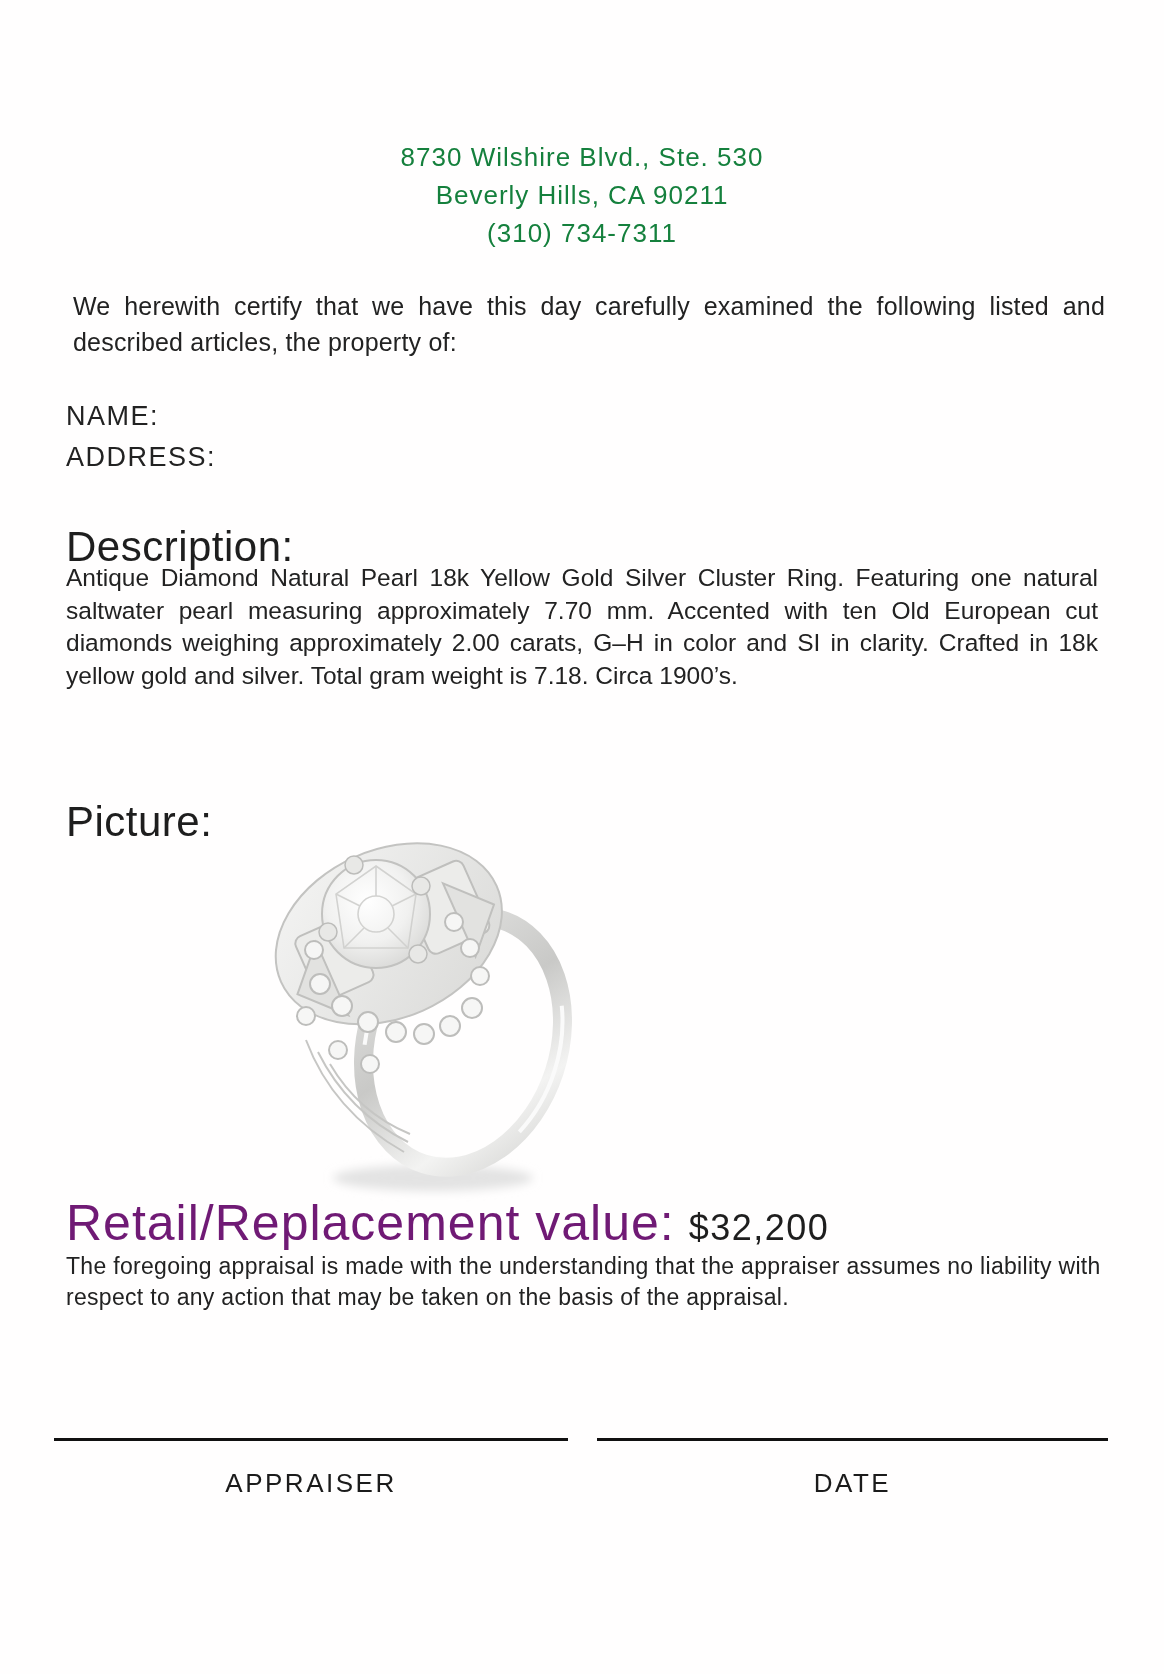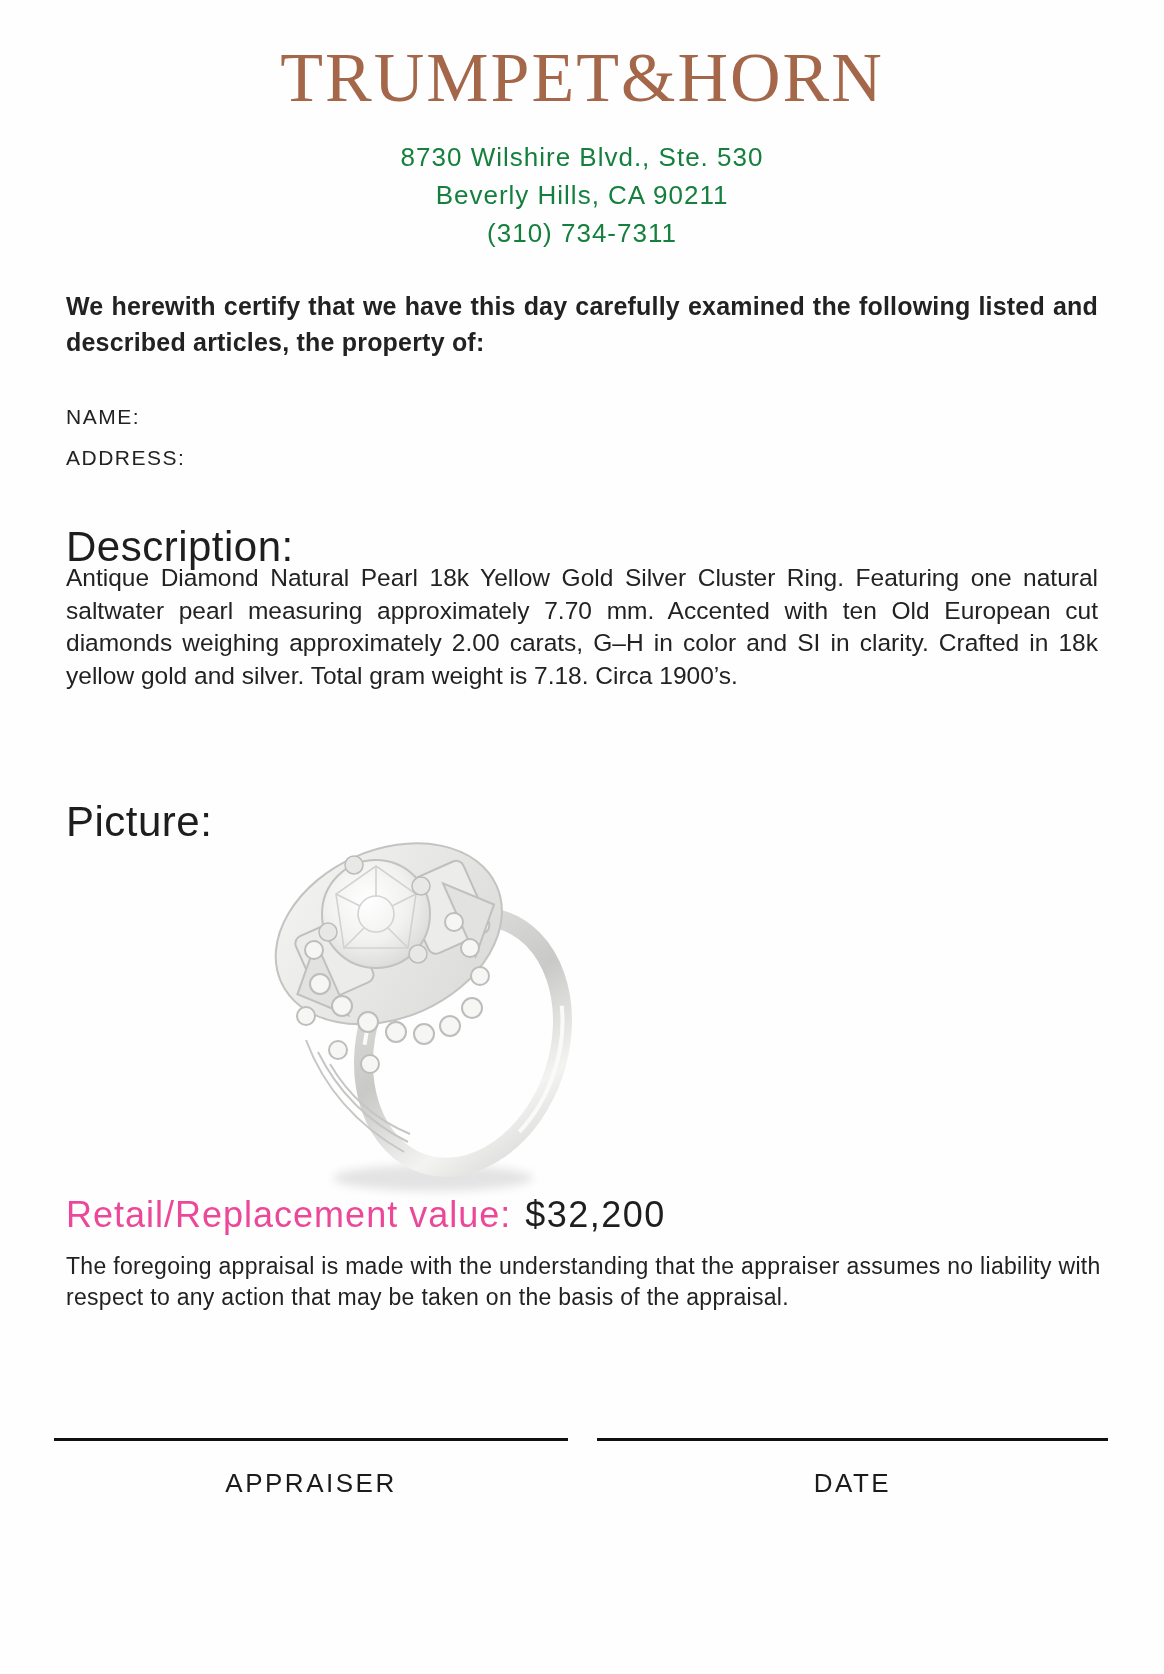--- a/index.html
+++ b/index.html
@@ -28,32 +28,31 @@
     position: absolute;
     top: 138px; left: 0; width: 100%;
     text-align: center;
     font-size: 26px;
     line-height: 38px;
     letter-spacing: 1px;
     color: #15803d;
   }
   .certify {
     position: absolute;
-    top: 288px; left: 66px; width: 1032px;
+    top: 288px; left: 73px; width: 1032px;
     font-size: 25px;
     line-height: 36px;
     letter-spacing: 0.2px;
     text-align: justify;
     color: #222222;
-    font-weight: bold;
   }
   .owner {
     position: absolute;
     top: 396px; left: 66px;
-    font-size: 21px;
+    font-size: 27px;
     line-height: 41px;
     letter-spacing: 1.5px;
     color: #222222;
   }
   .section-heading {
     position: absolute;
     left: 66px;
     font-size: 42px;
     font-weight: 400;
     letter-spacing: 0.5px;
@@ -74,23 +73,23 @@
     position: absolute;
     top: 802px; left: 258px;
     width: 345px; height: 400px;
   }
   .valuation {
     position: absolute;
     top: 1194px; left: 66px; width: 1032px;
     white-space: nowrap;
   }
   .valuation .vh {
-    font-size: 36px;
+    font-size: 50px;
     letter-spacing: 1px;
-    color: #ec4899;
+    color: #701a75;
     vertical-align: baseline;
   }
   .valuation .va {
     font-size: 36px;
     letter-spacing: 1.5px;
     color: #1e1e1e;
     vertical-align: baseline;
     margin-left: 14px;
   }
   .disclaimer {
@@ -118,21 +117,20 @@
     text-align: center;
   }
   .sig-label.left  { left: 54px;  width: 514px; }
   .sig-label.right { left: 597px; width: 511px; }
 </style>
 </head>
 <body>
 
 <div class="page">
 
-  <div class="logo" style="color: rgb(165, 103, 74);">TRUMPET&amp;HORN</div>
 
   <div class="address">
     <div>8730 Wilshire Blvd., Ste. 530</div>
     <div>Beverly Hills, CA 90211</div>
     <div>(310) 734-7311</div>
   </div>
 
   <p class="certify">We herewith certify that we have this day carefully examined the following listed and described articles, the property of:</p>
 
   <div class="owner">

